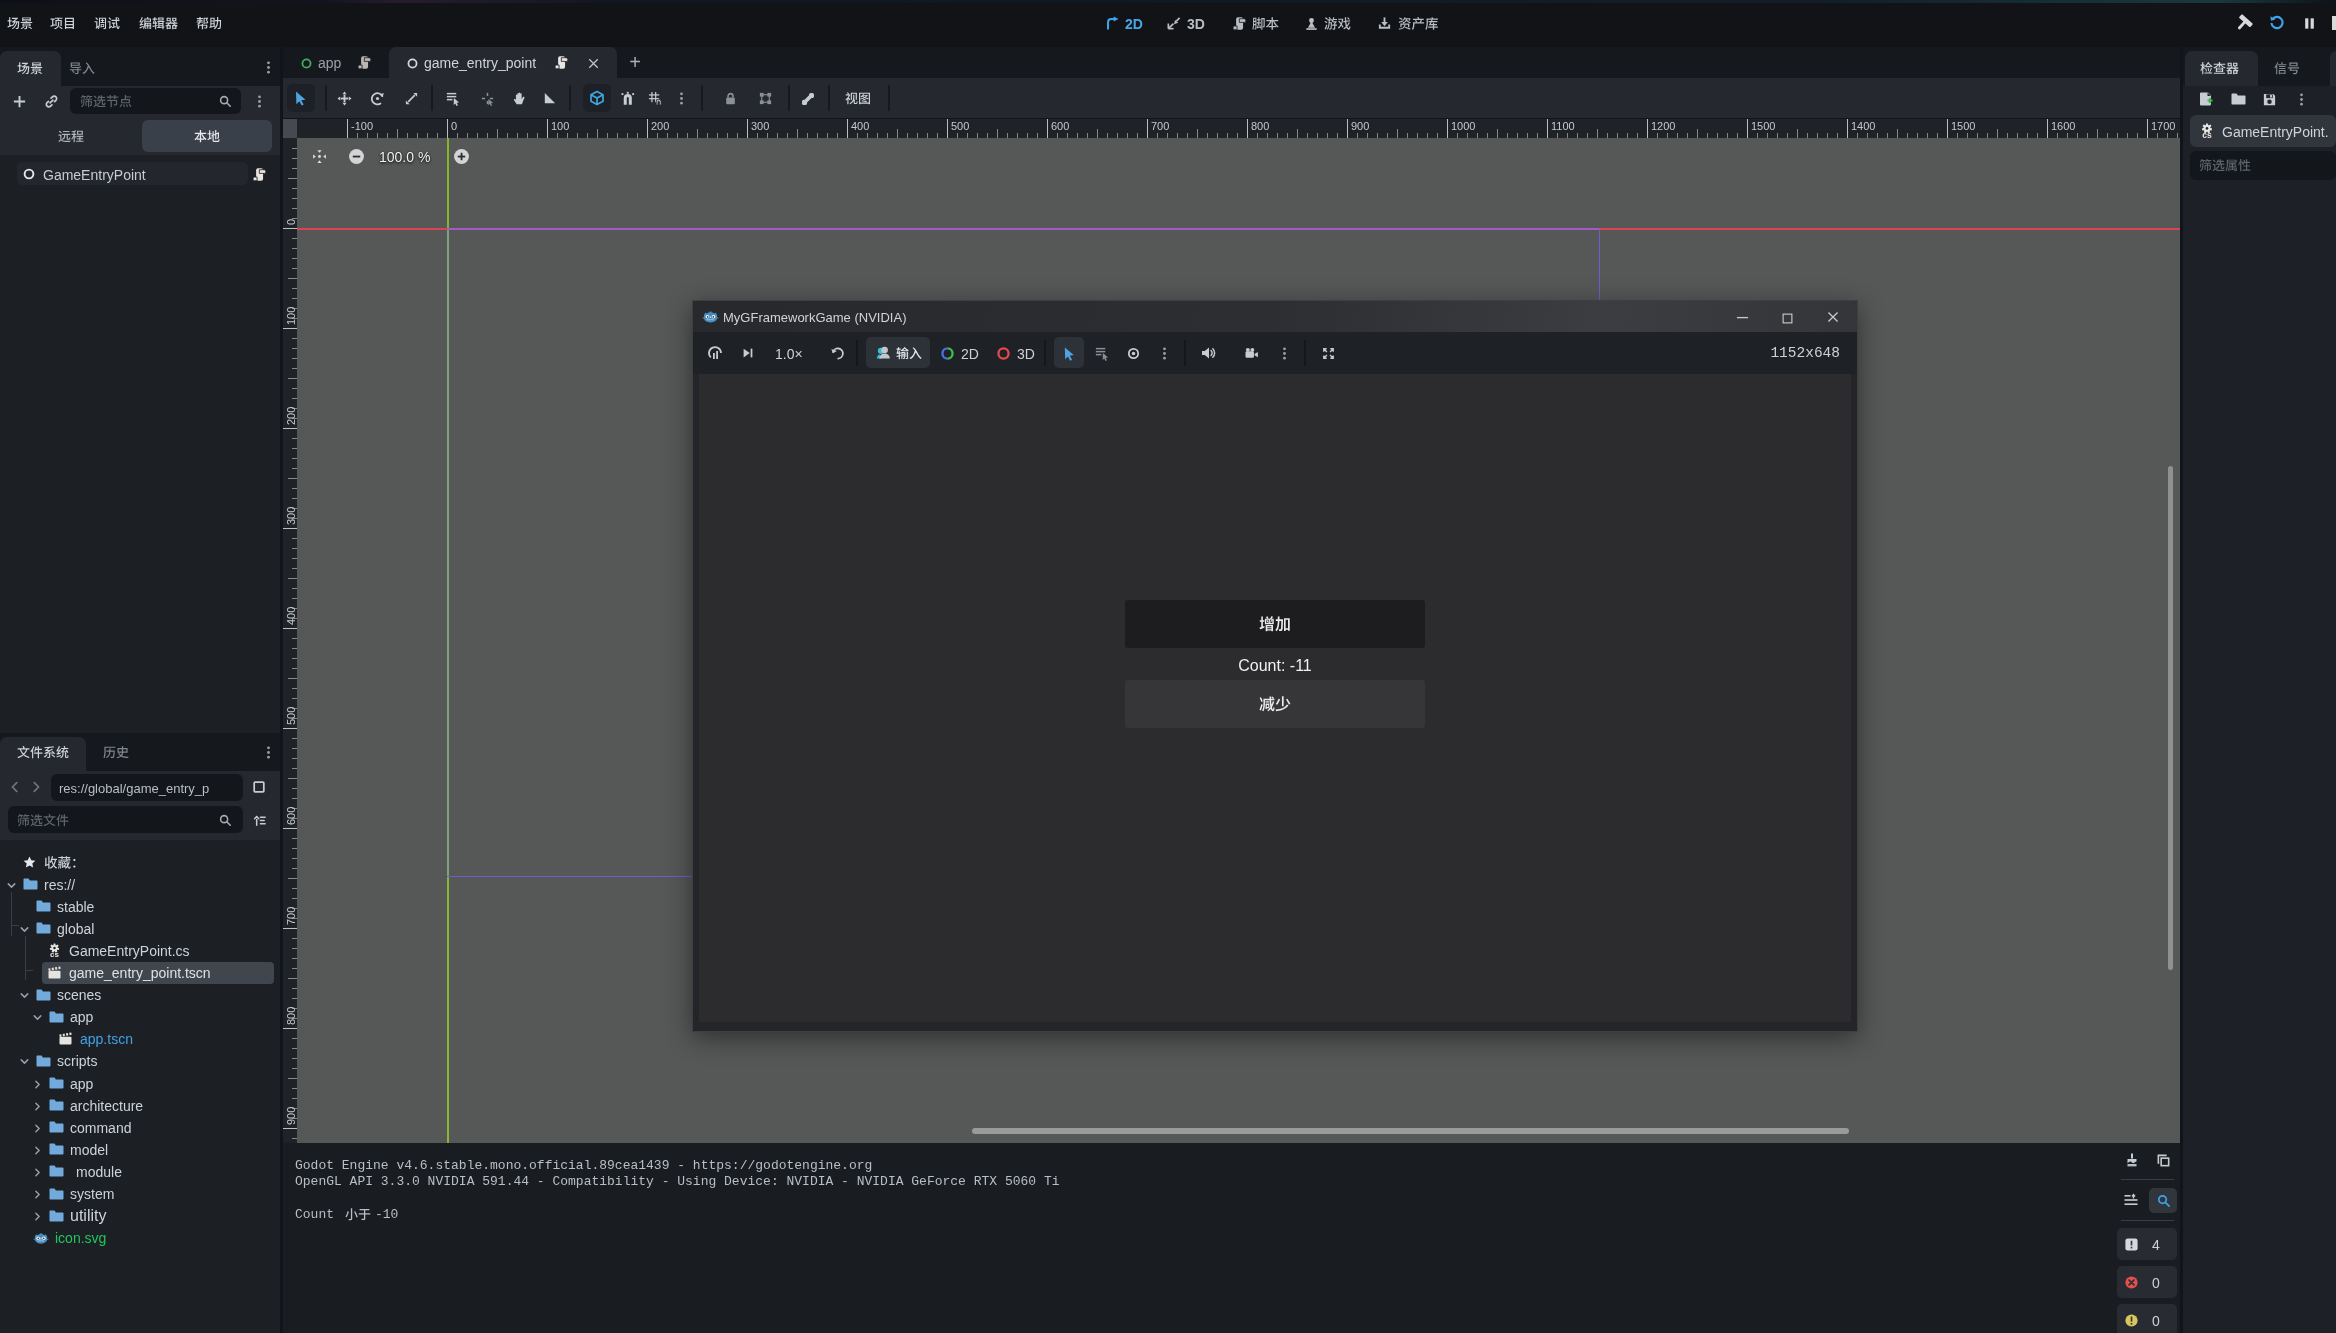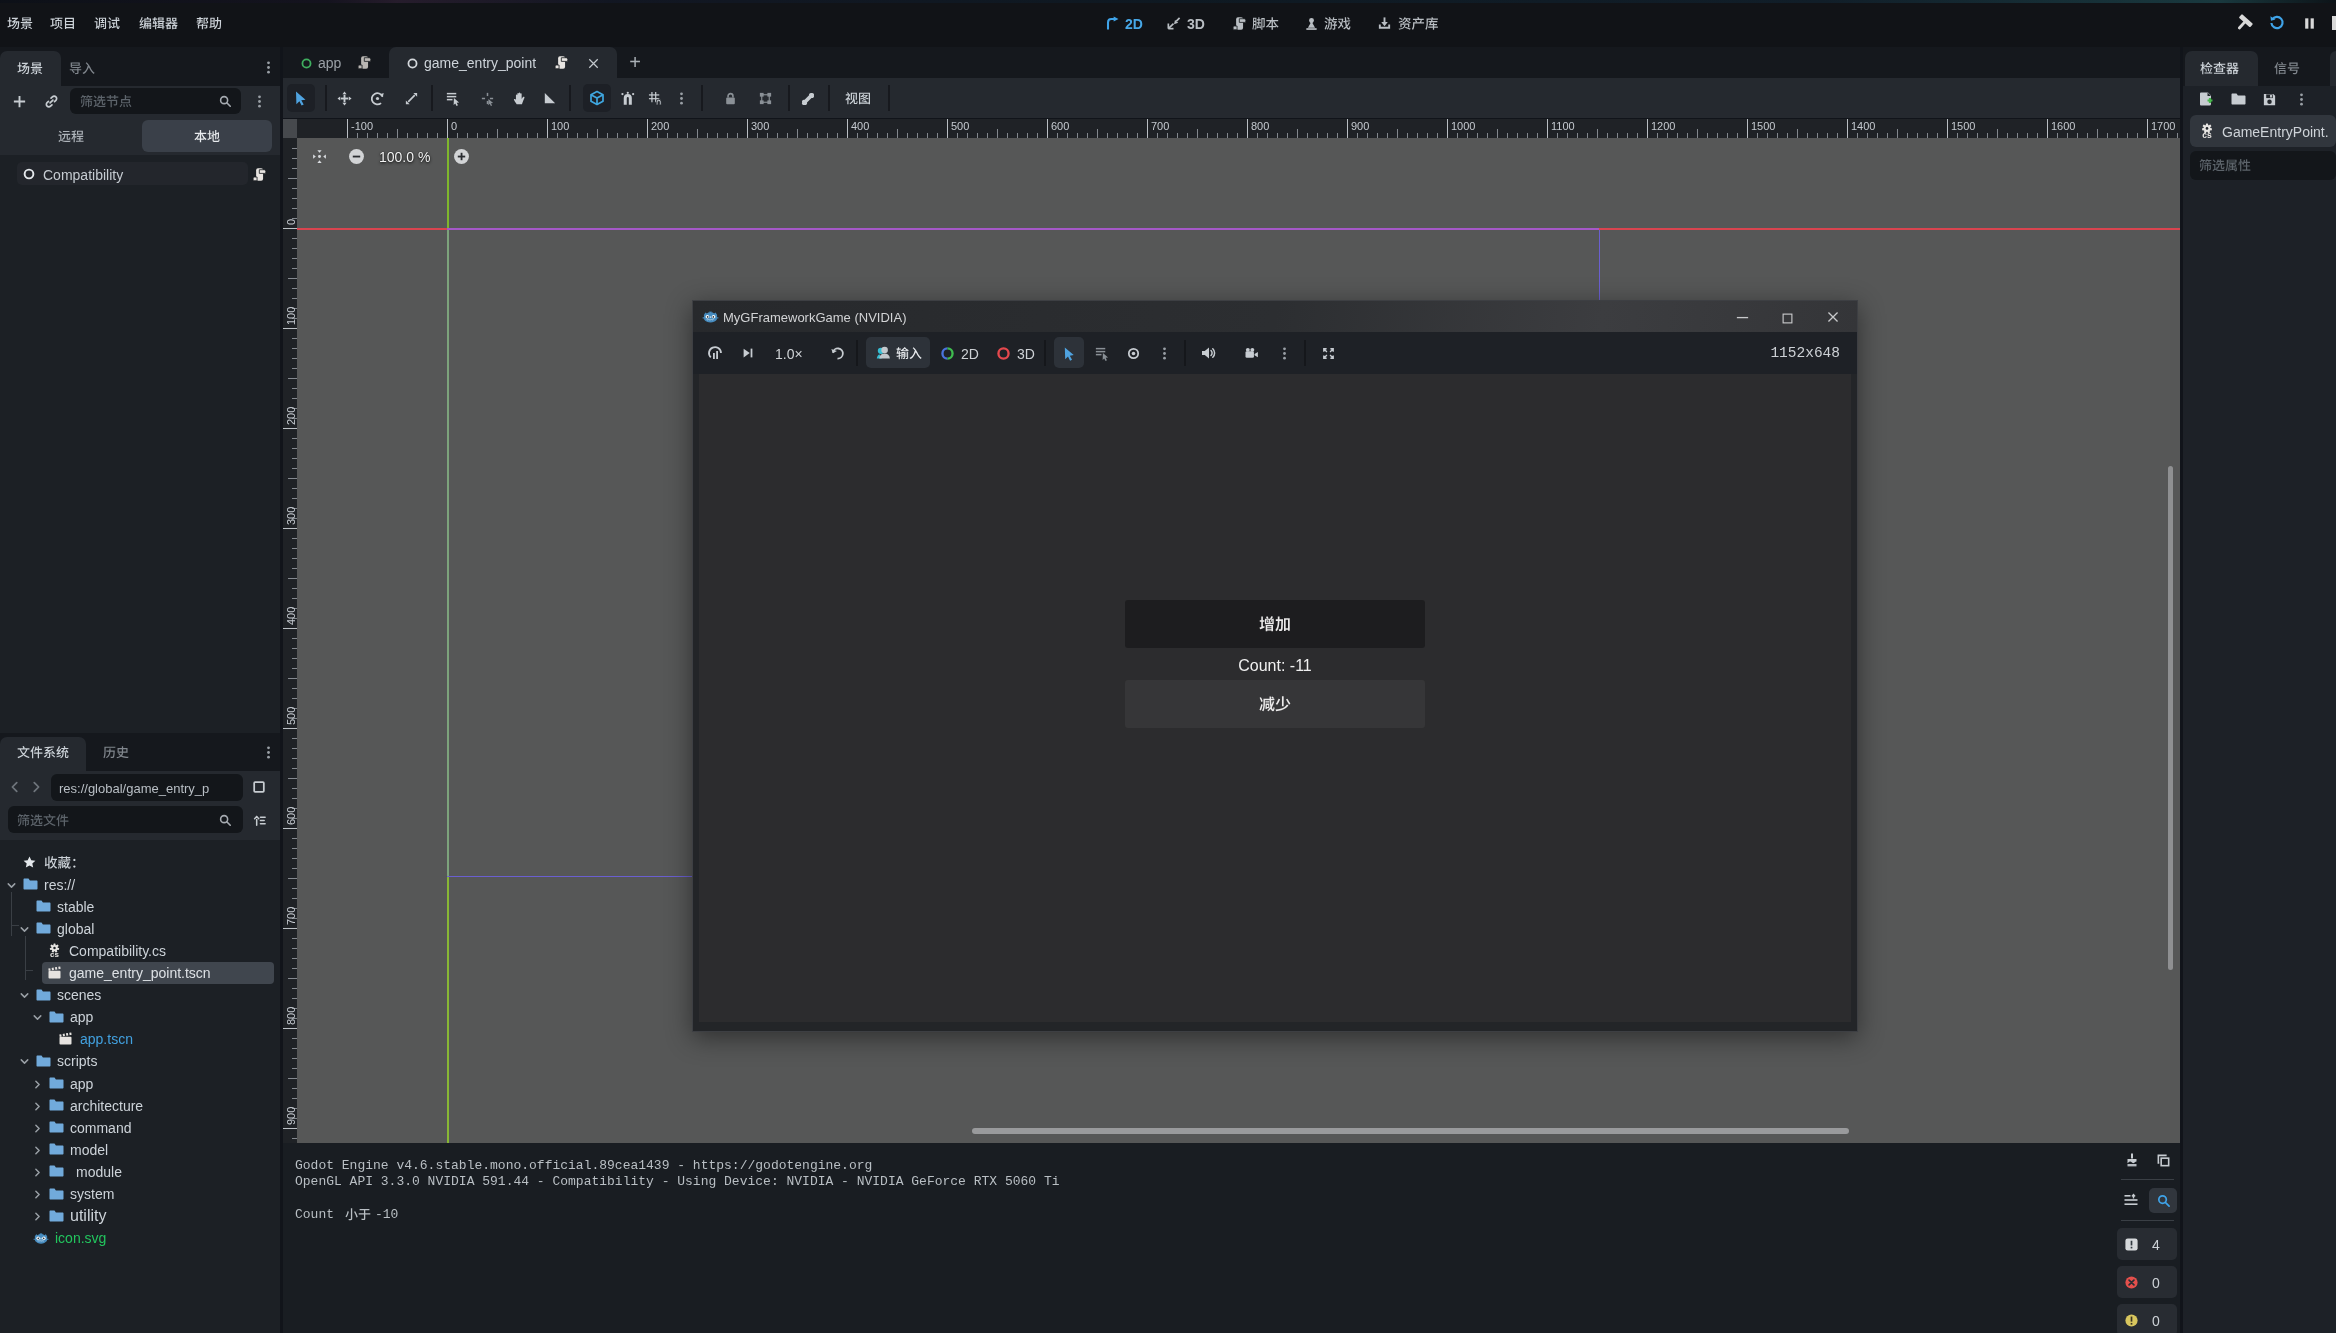--- a/index.html
+++ b/index.html
@@ -136,21 +136,21 @@
         <path transform="translate(13.00,12.09) scale(0.01300,-0.01300)" d="M636 368H730V-33H636ZM426 403H944V321H426ZM384 24H966V-60H384ZM449 217H921V136H449ZM549 724V559H821V724ZM461 804H913V479H461ZM200 757H292V-83H200ZM45 563H410V474H45ZM205 528 262 503Q247 450 226.0 392.5Q205 335 180.5 279.0Q156 223 128.0 174.0Q100 125 71 90Q64 110 50.0 135.5Q36 161 25 178Q52 208 78.0 249.5Q104 291 128.5 338.5Q153 386 172.5 435.0Q192 484 205 528ZM352 832 417 759Q368 740 308.5 724.5Q249 709 186.0 697.5Q123 686 64 677Q61 693 53.0 714.0Q45 735 37 750Q93 759 151.5 771.5Q210 784 262.5 799.5Q315 815 352 832ZM290 429Q299 422 318.0 402.5Q337 383 359.5 361.0Q382 339 400.0 319.5Q418 300 425 291L370 217Q361 233 345.5 257.0Q330 281 311.5 306.5Q293 332 276.0 355.0Q259 378 247 392Z"></path>
       </svg></div>
     <div style="position:absolute;left:194.0px;top:128.8px;width:26.0px;height:16.2px"><svg class="cj " width="26.0" height="16.2" viewBox="0 0 26.0 16.2" style="fill:#e8ebee" xmlns="http://www.w3.org/2000/svg">
         <path transform="translate(0.00,12.09) scale(0.01300,-0.01300)" d="M62 641H940V544H62ZM226 191H772V95H226ZM449 844H549V-84H449ZM364 607 451 582Q414 477 361.0 380.5Q308 284 242.0 204.5Q176 125 101 71Q93 82 81.0 96.5Q69 111 56.0 124.5Q43 138 31 147Q103 193 167.0 266.0Q231 339 282.0 427.0Q333 515 364 607ZM632 604Q663 514 714.0 428.0Q765 342 830.5 272.0Q896 202 968 157Q956 147 942.0 132.5Q928 118 915.0 102.5Q902 87 893 74Q818 127 753.0 205.5Q688 284 635.5 380.0Q583 476 546 579Z"></path>
         <path transform="translate(13.00,12.09) scale(0.01300,-0.01300)" d="M628 844H717V144H628ZM321 436 851 660 886 580 357 352ZM425 749H516V89Q516 61 521.0 46.5Q526 32 542.5 27.0Q559 22 591 22Q600 22 622.0 22.0Q644 22 671.5 22.0Q699 22 727.0 22.0Q755 22 778.0 22.0Q801 22 812 22Q840 22 854.5 33.0Q869 44 876.0 73.0Q883 102 886 157Q902 146 926.5 136.0Q951 126 970 122Q964 52 949.0 12.0Q934 -28 903.5 -45.5Q873 -63 818 -63Q809 -63 785.5 -63.0Q762 -63 731.5 -63.0Q701 -63 670.5 -63.0Q640 -63 617.0 -63.0Q594 -63 585 -63Q524 -63 488.5 -50.0Q453 -37 439.0 -3.5Q425 30 425 90ZM833 649H825L844 664L861 677L928 652L924 636Q924 565 923.5 504.5Q923 444 922.0 396.5Q921 349 919.5 316.5Q918 284 915 269Q912 237 898.5 220.0Q885 203 862 196Q842 188 814.0 186.5Q786 185 764 185Q762 204 756.0 227.5Q750 251 743 266Q758 265 776.0 265.0Q794 265 801 265Q812 265 818.5 269.5Q825 274 828 289Q830 298 831.0 326.0Q832 354 832.5 399.5Q833 445 833.0 508.0Q833 571 833 649ZM38 607H362V518H38ZM162 832H251V176H162ZM28 162Q68 177 121.5 198.5Q175 220 235.5 245.0Q296 270 356 295L377 211Q297 173 215.0 135.0Q133 97 65 67Z"></path>
       </svg></div>
     <div style="position:absolute;left:17px;top:162px;width:231px;height:23px;background:#23262c;border-radius:5px"></div>
     <div style="position:absolute;left:22.0px;top:167.0px;width:14px;height:14px;"><svg viewBox="0 0 16 16" width="100%" height="100%" xmlns="http://www.w3.org/2000/svg">
         <circle cx="8" cy="8" r="5" fill="none" stroke="#e4e8ec" stroke-width="2.2"></circle>
       </svg></div>
-    <div style="position:absolute;left:43px;top:174.5px;transform:translateY(-50%);font-family:'Liberation Sans';font-size:14px;font-weight:400;color:#c6ccd2;white-space:pre;line-height:1">Compatibility</div>
+    <div style="position:absolute;left:43px;top:174.5px;transform:translateY(-50%);font-family:'Liberation Sans';font-size:14px;font-weight:400;color:#c6ccd2;white-space:pre;line-height:1">GameEntryPoint</div>
     <div style="position:absolute;left:251.5px;top:166.5px;width:15px;height:15px;"><svg viewBox="0 0 16 16" width="100%" height="100%" xmlns="http://www.w3.org/2000/svg">
         <rect x="4.4" y="1.4" width="7.4" height="13.2" rx="2" fill="#e8e5e2"></rect>
         <path d="M7.8 2.9h5.2a1.7 1.7 0 0 1 1.7 1.7v.9a1.3 1.3 0 0 1-1.3 1.3H7.8z" fill="#e8e5e2" stroke="#1c2024" stroke-width="0.9"></path>
         <path d="M1.2 14.7v-2.5a1.5 1.5 0 0 1 1.5-1.5h2.7v4z" fill="#e8e5e2" stroke="#1c2024" stroke-width="0.9"></path>
       </svg></div>
     <div style="position:absolute;left:0;top:733px;width:280px;height:38px;background:#15181d"></div>
     <div style="position:absolute;left:0;top:737px;width:86px;height:34px;background:#25292f;border-radius:7px 7px 0 0"></div>
     <div style="position:absolute;left:17.0px;top:744.8px;width:52.0px;height:16.2px"><svg class="cj " width="52.0" height="16.2" viewBox="0 0 52.0 16.2" style="fill:#cdd3d9" xmlns="http://www.w3.org/2000/svg">
         <path transform="translate(0.00,12.09) scale(0.01300,-0.01300)" d="M710 628 808 601Q746 418 647.5 286.0Q549 154 411.0 64.5Q273 -25 90 -82Q84 -71 74.0 -54.0Q64 -37 52.5 -20.5Q41 -4 31 7Q210 55 342.0 136.0Q474 217 565.0 338.0Q656 459 710 628ZM285 622Q340 471 434.5 348.5Q529 226 663.5 140.0Q798 54 972 11Q962 1 949.5 -15.0Q937 -31 926.0 -47.0Q915 -63 908 -77Q727 -27 590.5 66.0Q454 159 357.5 292.5Q261 426 198 595ZM48 671H957V579H48ZM418 823 518 853Q540 817 561.5 774.0Q583 731 592 699L487 666Q479 697 459.0 741.5Q439 786 418 823Z"></path>
         <path transform="translate(13.00,12.09) scale(0.01300,-0.01300)" d="M597 832H692V-84H597ZM425 792 516 773Q503 705 483.0 637.5Q463 570 438.5 512.0Q414 454 386 409Q377 416 362.0 424.5Q347 433 331.5 441.5Q316 450 304 455Q333 496 356.0 550.0Q379 604 396.5 666.0Q414 728 425 792ZM448 644H913V551H424ZM316 352H959V259H316ZM257 840 346 813Q315 728 272.5 644.5Q230 561 180.5 486.5Q131 412 78 355Q74 367 64.5 385.0Q55 403 44.5 421.5Q34 440 26 451Q72 499 114.5 561.5Q157 624 194.0 695.5Q231 767 257 840ZM156 575 246 664 247 663V-83H156Z"></path>
@@ -237,21 +237,21 @@
         <rect x="6.9" y="0.4" width="2.2" height="2.6" rx="0.6" fill="#e8e6e3" transform="rotate(51 8 5.4)"></rect>
         <rect x="6.9" y="0.4" width="2.2" height="2.6" rx="0.6" fill="#e8e6e3" transform="rotate(103 8 5.4)"></rect>
         <rect x="6.9" y="0.4" width="2.2" height="2.6" rx="0.6" fill="#e8e6e3" transform="rotate(154 8 5.4)"></rect>
         <rect x="6.9" y="0.4" width="2.2" height="2.6" rx="0.6" fill="#e8e6e3" transform="rotate(206 8 5.4)"></rect>
         <rect x="6.9" y="0.4" width="2.2" height="2.6" rx="0.6" fill="#e8e6e3" transform="rotate(257 8 5.4)"></rect>
         <rect x="6.9" y="0.4" width="2.2" height="2.6" rx="0.6" fill="#e8e6e3" transform="rotate(309 8 5.4)"></rect>
         <circle cx="8" cy="5.4" r="3.4" fill="#e8e6e3"></circle>
         <circle cx="8" cy="5.4" r="1.3" fill="#21252a"></circle>
         <text x="8" y="15.2" font-family="Liberation Sans" font-size="8.5" font-weight="bold" fill="#e8e6e3" text-anchor="middle">cs</text>
       </svg></div>
-    <div style="position:absolute;left:69px;top:950.9px;transform:translateY(-50%);font-family:'Liberation Sans';font-size:14px;font-weight:400;color:#cdd3d9;white-space:pre;line-height:1">Compatibility.cs</div>
+    <div style="position:absolute;left:69px;top:950.9px;transform:translateY(-50%);font-family:'Liberation Sans';font-size:14px;font-weight:400;color:#cdd3d9;white-space:pre;line-height:1">GameEntryPoint.cs</div>
     <div style="position:absolute;left:46.5px;top:965.0px;width:15px;height:15px;"><svg viewBox="0 0 16 16" width="100%" height="100%" xmlns="http://www.w3.org/2000/svg">
         <rect x="1.6" y="2.6" width="2.1" height="2.6" fill="#e6e3e0" transform="rotate(-10 8 4.5)"></rect>
         <rect x="5.2" y="2.6" width="2.1" height="2.6" fill="#e6e3e0" transform="rotate(-10 8 4.5)"></rect>
         <rect x="8.8" y="2.6" width="2.1" height="2.6" fill="#e6e3e0" transform="rotate(-10 8 4.5)"></rect>
         <rect x="12.4" y="2.6" width="2.1" height="2.6" fill="#e6e3e0" transform="rotate(-10 8 4.5)"></rect>
         <rect x="1.6" y="6.2" width="12.8" height="8.2" rx="1" fill="#e6e3e0"></rect>
       </svg></div>
     <div style="position:absolute;left:69px;top:973.0px;transform:translateY(-50%);font-family:'Liberation Sans';font-size:14px;font-weight:400;color:#dde1e5;white-space:pre;line-height:1">game_entry_point.tscn</div>
     <div style="position:absolute;left:17.5px;top:988.1px;width:13px;height:13px;"><svg viewBox="0 0 16 16" width="100%" height="100%" xmlns="http://www.w3.org/2000/svg">
         <path d="M4 6l4 4 4-4" fill="none" stroke="#9aa0a6" stroke-width="1.8" stroke-linecap="round" stroke-linejoin="round"></path>

